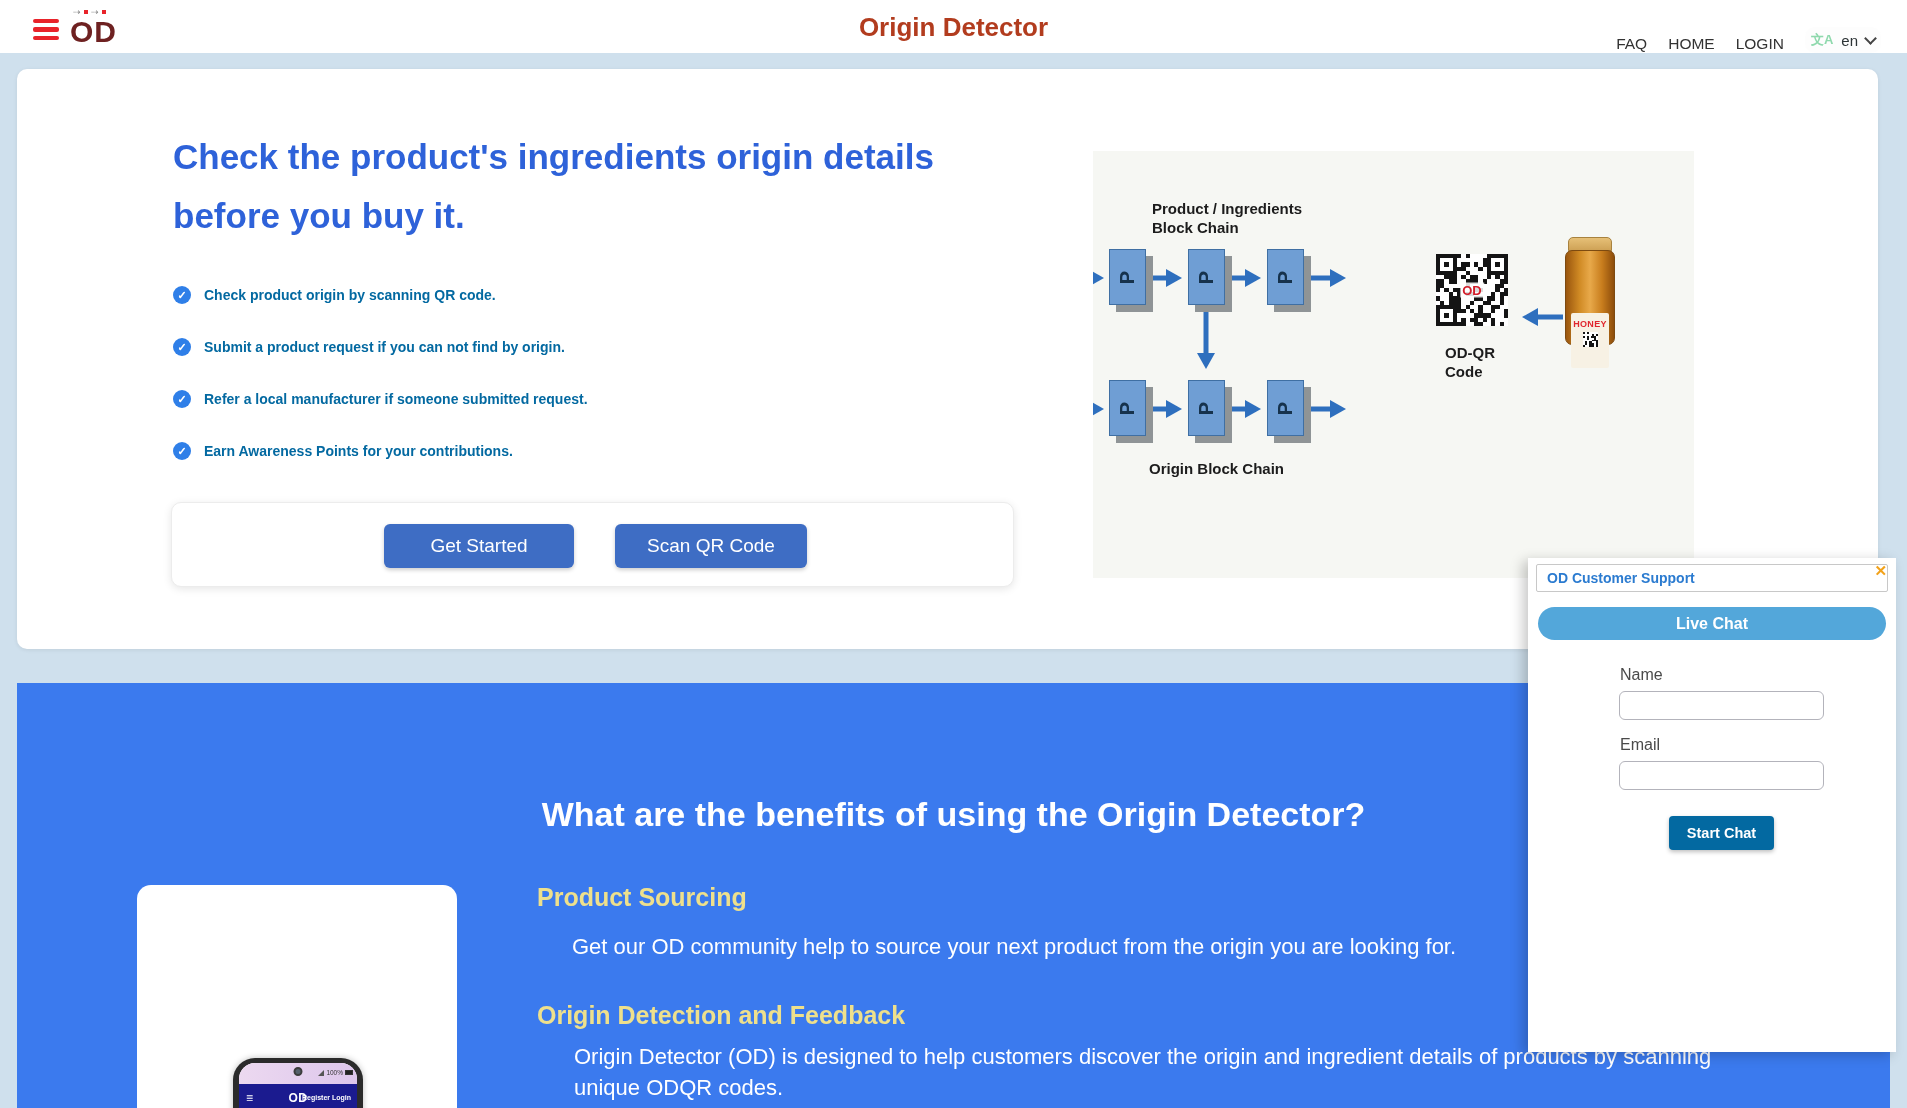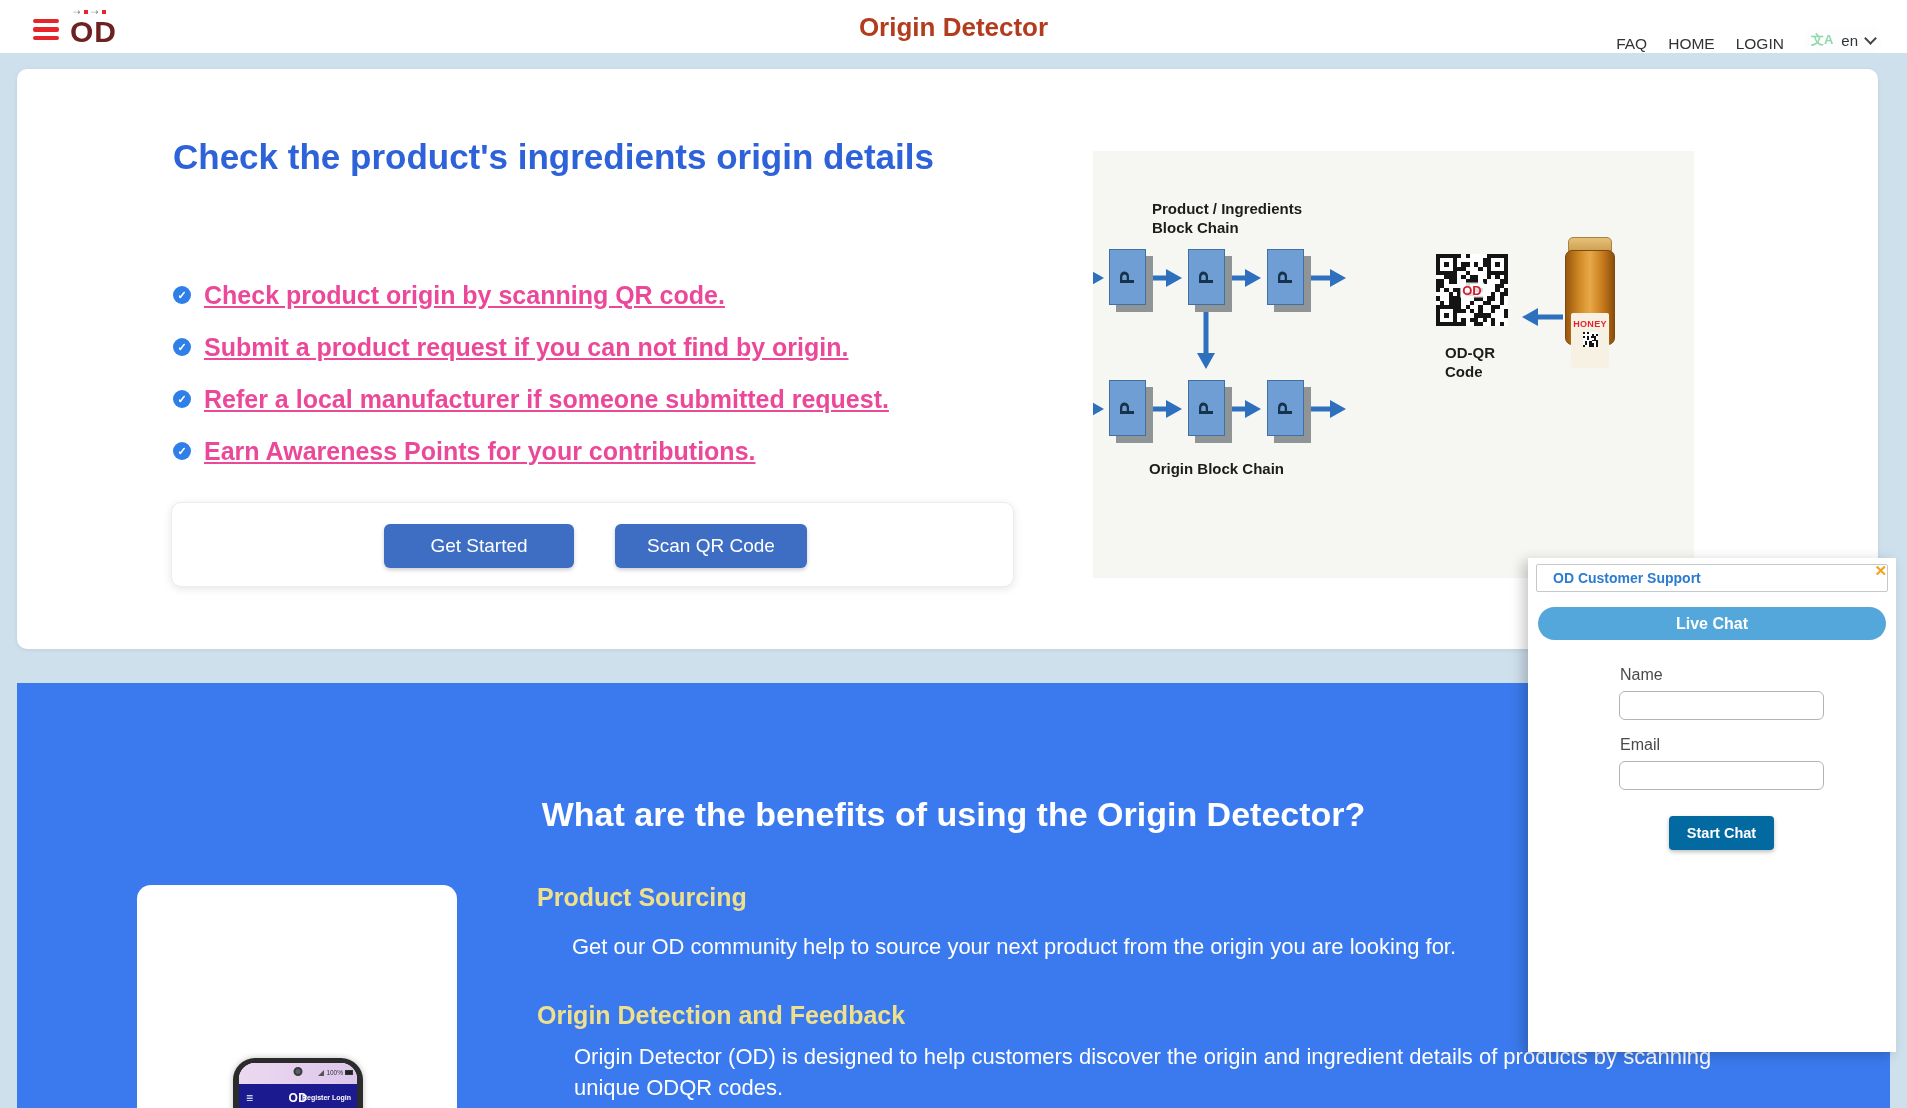--- a/index.html
+++ b/index.html
@@ -23,21 +23,21 @@
   .translate-icon { font-size:13px; color:#8fd9ad; font-weight:700; }
   .lang-text { font-size:15px; color:#2d3436; }
   .chev { width:9px; height:9px; border-right:2px solid #444; border-bottom:2px solid #444; transform:rotate(45deg); margin-top:-4px; }
 
   
   .hero-card { position:absolute; left:17px; top:69px; width:1861px; height:580px; background:#ffffff; border-radius:10px; box-shadow:0 1px 4px rgba(0,0,0,.08); z-index:1; }
   .hero-heading { position:absolute; left:156px; top:58px; font-size:35px; line-height:59px; font-weight:700; color:#2e62d9; }
   .hero-bullets { position:absolute; left:156px; top:200px; list-style:none; }
   .hero-bullets li { display:flex; align-items:center; gap:13px; height:52px; }
   .check-icon { width:18px; height:18px; border-radius:50%; background:#2f7fe8; color:#ffffff; font-size:11px; font-weight:700; display:flex; align-items:center; justify-content:center; flex:0 0 auto; }
-  .bullet-text { font-size:25px; font-weight:700; color:#ec4899;text-decoration:underline; }
+  .bullet-text { font-size:14px; font-weight:700; color:#0369a1; }
   .cta-card { position:absolute; left:154px; top:433px; width:843px; height:85px; background:#ffffff; border:1px solid #ececec; border-radius:10px; box-shadow:0 2px 8px rgba(0,0,0,.10); }
   .btn-primary { position:absolute; top:21px; height:44px; background:#3e6dc4; color:#ffffff; border:none; border-radius:6px; font-size:19px; font-family:"Liberation Sans",sans-serif; cursor:pointer; box-shadow:0 2px 4px rgba(0,0,0,.2); }
   .btn-get-started { left:212px; width:190px; }
   .btn-scan-qr { left:443px; width:192px; }
 
   
   .diagram { position:absolute; left:1076px; top:82px; width:601px; height:427px; background:#f6f7f3; }
   .diagram svg.arrows { position:absolute; left:0; top:0; width:601px; height:427px; }
   .dg-label { position:absolute; font-size:15px; font-weight:700; color:#1c1c1c; line-height:19px; }
   .block { position:absolute; width:37px; height:56px; background:#6f9ed4; border:1.5px solid #3f6fa3; box-shadow:7px 7px 0 #8f9496; display:flex; align-items:center; justify-content:center; }
@@ -72,21 +72,21 @@
   .pbat-text { font-size:6.5px; color:#333; }
   .pbat { width:8px; height:5px; border:1px solid #333; background:#222; }
   .phone-appbar { height:27px; background:#1b1b8f; display:flex; align-items:center; padding:0 7px; position:relative; }
   .phone-burger { color:#ffffff; font-size:12px; font-weight:700; }
   .phone-brand { position:absolute; left:0; right:0; text-align:center; color:#ffffff; font-weight:800; font-size:12px; letter-spacing:.5px; }
   .phone-auth { position:absolute; right:6px; color:#ffffff; font-size:7px; font-weight:700; }
 
   
   .chat-widget { position:absolute; left:1528px; top:558px; width:368px; height:494px; background:#ffffff; box-shadow:-5px 3px 12px rgba(0,0,0,.22); z-index:10; }
   .chat-header { position:absolute; left:8px; right:8px; top:6px; height:28px; border:1px solid #c8c8c8; border-radius:2px; display:flex; align-items:center; }
-  .chat-header-title { margin-left:16px; font-size:14px; font-weight:700; color:#2b7bd0; }
+  .chat-header-title { margin-left:10px; font-size:14px; font-weight:700; color:#2b7bd0; }
   .chat-close { position:absolute; right:9px; top:4px; font-size:15px; font-weight:700; color:#f2a21b; cursor:pointer; background:none; border:none; font-family:"Liberation Sans",sans-serif; }
   .live-chat-btn { position:absolute; left:10px; top:49px; width:348px; height:33px; border:none; border-radius:17px; background:#53a7da; color:#ffffff; font-size:16px; font-weight:700; font-family:"Liberation Sans",sans-serif; cursor:pointer; }
   .chat-label { position:absolute; left:92px; font-size:16px; color:#4a4a4a; }
   .chat-label-name { top:108px; }
   .chat-label-email { top:178px; }
   .chat-input { position:absolute; left:91px; width:205px; height:29px; border:1px solid #b3b3bb; border-radius:6px; background:#ffffff; padding:0 8px; font-size:14px; font-family:"Liberation Sans",sans-serif; }
   .chat-input-name { top:133px; }
   .chat-input-email { top:203px; }
   .start-chat-btn { position:absolute; left:141px; top:258px; width:105px; height:34px; background:#0369a1; color:#ffffff; border:none; border-radius:4px; font-size:14.5px; font-weight:700; font-family:"Liberation Sans",sans-serif; cursor:pointer; box-shadow:0 2px 4px rgba(0,0,0,.25); }
 </style>
@@ -121,20 +121,21 @@
         <span class="translate-icon">文A</span>
         <span class="lang-text">en</span>
         <span class="chev"></span>
       </span>
     </nav>
   </header>
 
   <section class="hero-card">
     <h1 class="hero-heading">
       <div>Check the product's ingredients origin details</div>
+      <div>before you buy it.</div>
     </h1>
     <ul class="hero-bullets">
       <li>
         <span class="check-icon">✓</span>
         <span class="bullet-text">Check product origin by scanning QR code.</span>
       </li>
       <li>
         <span class="check-icon">✓</span>
         <span class="bullet-text">Submit a product request if you can not find by origin.</span>
       </li>

